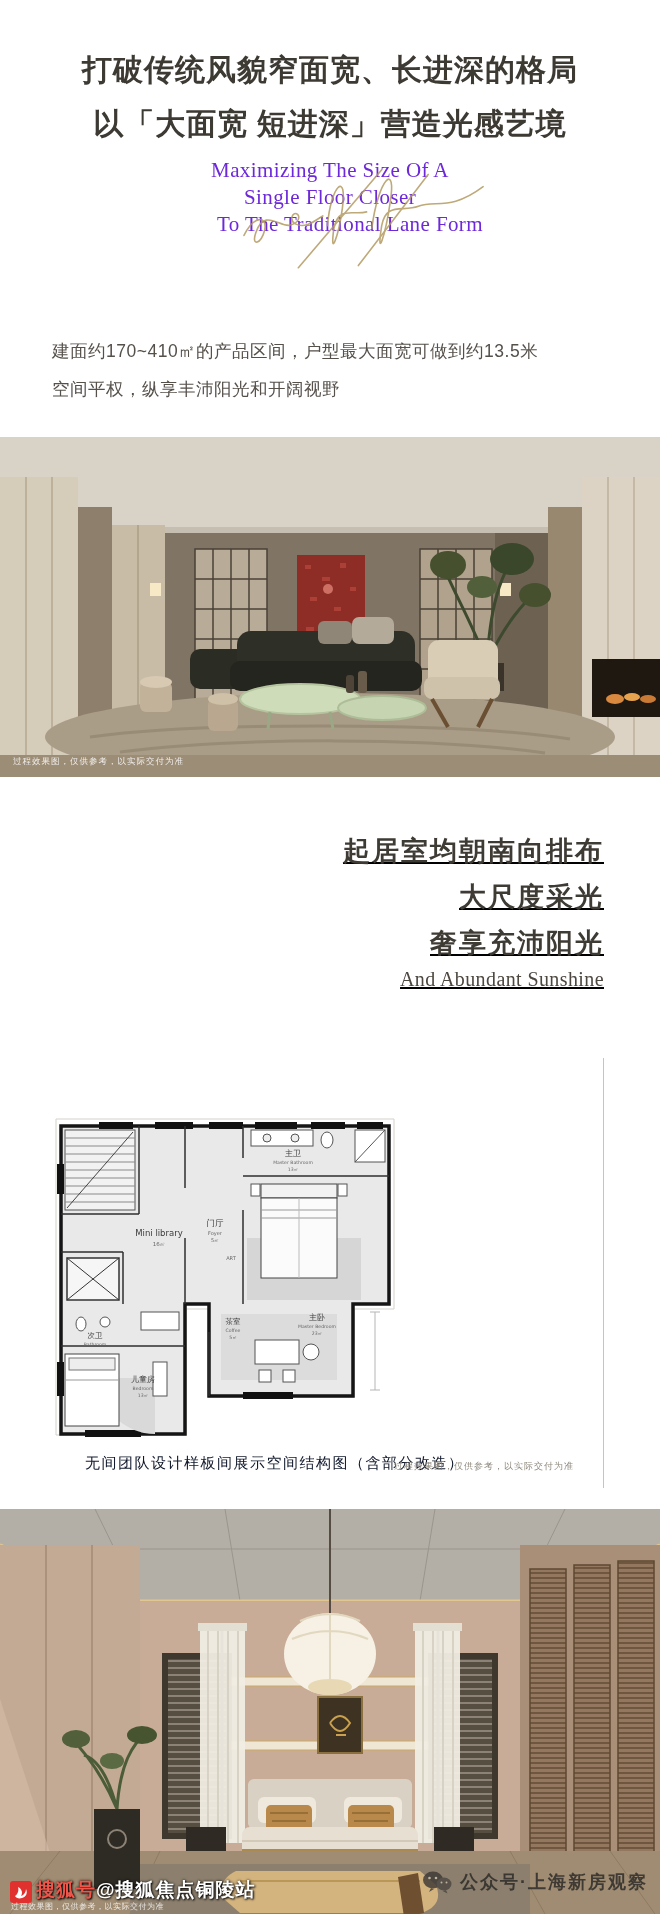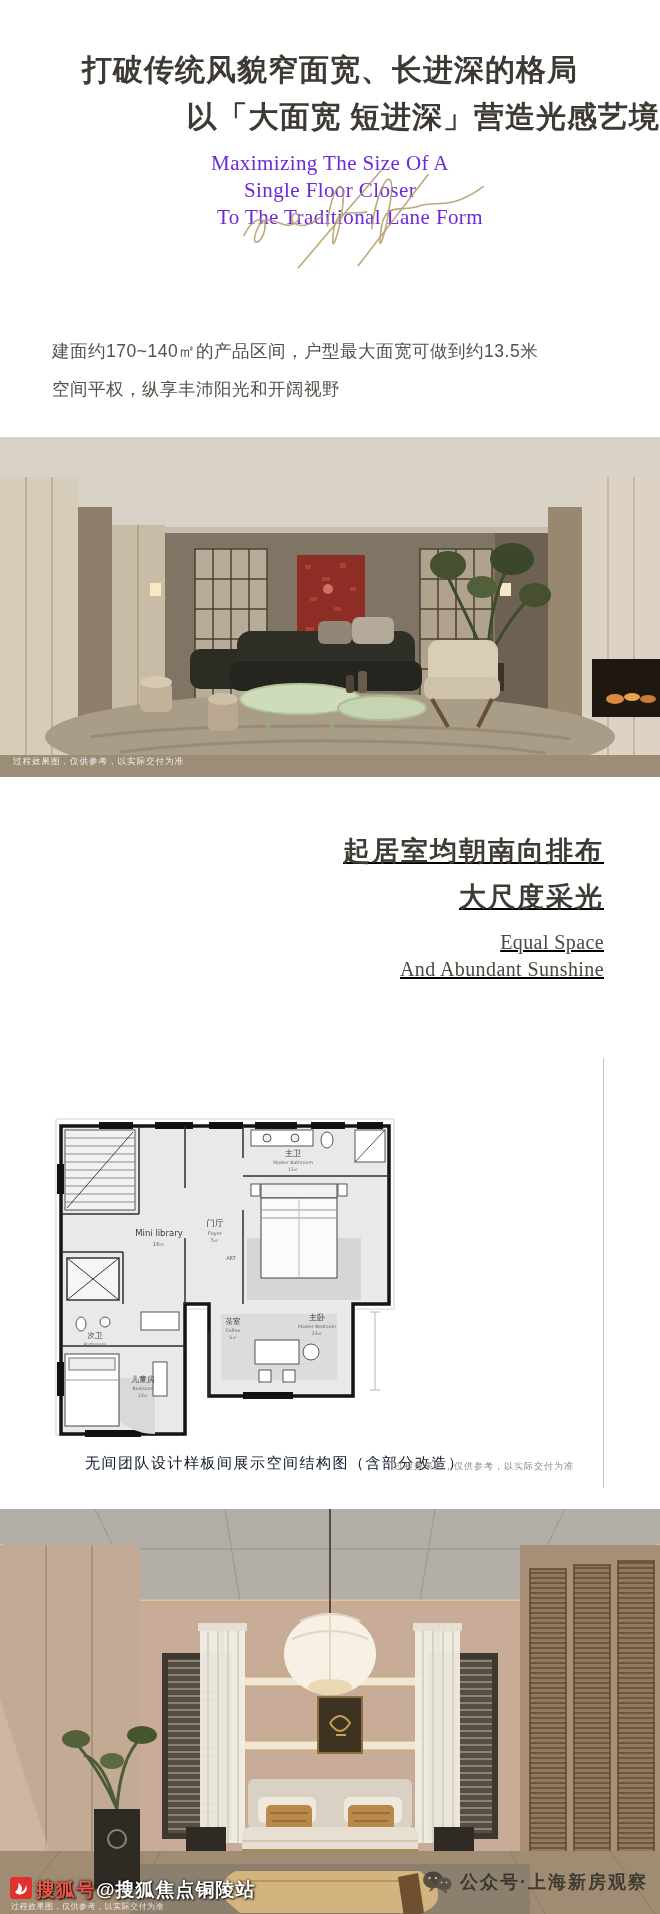--- a/index.html
+++ b/index.html
@@ -26,53 +26,53 @@
   .sec2-en{margin-top:9px;font-size:20px;line-height:27px;color:#4c473f;letter-spacing:.4px;}
 
   
   .plan-wrap{position:absolute;left:55px;top:1118px;width:340px;height:322px;}
   .vline{position:absolute;left:603px;top:1058px;width:1px;height:430px;background:#c9c4bb;}
   .plan-cap-left{position:absolute;left:85px;top:1454px;font-size:15px;color:#0f172a;letter-spacing:1.5px;}
   .plan-cap-right{position:absolute;right:86px;top:1460px;font-size:9px;color:#8d877d;letter-spacing:1px;}
   .plan-label{fill:#3c3c3c;}
 
   
-  .wm-sohu{position:absolute;left:10px;top:1877px;display:flex;align-items:flex-start;gap:4px;}
+  .wm-sohu{position:absolute;left:10px;top:1877px;display:flex;align-items:flex-end;gap:4px;}
   .wm-sohu .txt{font-size:19px;font-weight:bold;letter-spacing:1px;
       text-shadow:0 0 3px rgba(0,0,0,.9),1px 1px 2px rgba(0,0,0,.9);}
   .wm-sohu .p1{color:#f0554a;}
   .wm-sohu .p2{color:#ffffff;}
   .wm-sohu-sub{position:absolute;left:11px;top:1901px;font-size:8px;color:rgba(255,255,255,.8);letter-spacing:.5px;}
   .wm-wechat{position:absolute;right:12px;top:1870px;display:flex;align-items:center;gap:8px;
       color:rgba(42,40,38,.82);font-size:18px;letter-spacing:2px;font-weight:600;}
 </style>
 </head>
 <body>
 
 <div id="page">
 
   <div class="hero">
     <div class="hero-cn serif">打破传统风貌窄面宽、长进深的格局</div>
-    <div class="hero-cn serif" style="margin-top:0;text-align:right;">以「大面宽 短进深」营造光感艺境</div>
+    <div class="hero-cn serif" style="margin-top:7px;">以「大面宽 短进深」营造光感艺境</div>
     <div class="hero-en serif">Maximizing The Size Of A</div>
     <div class="hero-en serif" style="margin-top:0;">Single Floor Closer</div>
     <div class="hero-en serif" style="margin-top:0;padding-left:40px;">To The Traditional Lane Form</div>
   </div>
   <svg class="signature" viewBox="0 0 260 105">
     <g fill="none" stroke="#b39a62" stroke-width="1.6" opacity="0.85" stroke-linecap="round">
       <path d="M8,62 C20,42 33,44 29,58 C25,72 14,74 20,60 C30,36 44,56 54,55 C64,54 66,46 62,44 C58,42 54,50 60,54 C70,60 80,52 88,48"></path>
       <path d="M92,58 C98,18 116,4 108,42 C102,70 92,92 98,62 C104,38 118,50 132,47"></path>
       <path d="M136,64 C146,14 166,-2 156,40 C149,72 138,98 146,62 C152,38 168,50 184,45 C202,40 216,52 250,30"></path>
       <path d="M60,98 L150,6"></path>
       <path d="M120,100 L196,14"></path>
     </g>
   </svg>
 
   <div class="intro">
-    <div>建面约170~140㎡的产品区间，户型最大面宽可做到约13.5米</div>
+    <div>建面约170~410㎡的产品区间，户型最大面宽可做到约13.5米</div>
     <div>空间平权，纵享丰沛阳光和开阔视野</div>
   </div>
 
   <div class="photo" style="top:437px;height:340px;">
     <svg width="660" height="340" viewBox="0 0 660 340">
       <rect width="660" height="340" fill="#b9ac99"></rect>
 
       <path d="M0,0 H660 V0 L660,58 L555,96 H105 L0,58 Z" fill="#d9d2c6"></path>
       <path d="M105,96 H555 L555,96 L660,58 V50 L552,90 H108 L0,50 V58 Z" fill="#c6beb0"></path>
 
@@ -195,21 +195,21 @@
       </g>
 
       <rect y="318" width="660" height="22" fill="#9c8d77"></rect>
     </svg>
     <div class="photo-caption">过程效果图，仅供参考，以实际交付为准</div>
   </div>
 
   <div class="sec2">
     <div class="sec2-cn serif">起居室均朝南向排布</div>
     <div class="sec2-cn serif">大尺度采光</div>
-    <div class="sec2-en serif">Equal Space</div>
+    <div class="sec2-cn serif">奢享充沛阳光</div>
     <div class="sec2-en serif" style="margin-top:0;">And Abundant Sunshine</div>
   </div>
 
   <div class="vline"></div>
   <div class="plan-wrap">
     <svg width="340" height="322" viewBox="0 0 340 322">
 
       <path d="M1,1 H339 V191 H299 V279 H153 V191 H131 V317 H1 Z" fill="none" stroke="#d4d1cb" stroke-width="1"></path>
 
       <path d="M6,8 H334 V186 H298 V278 H154 V186 H130 V316 H6 Z" fill="#e9e9e9" stroke="#151515" stroke-width="3.5"></path>

